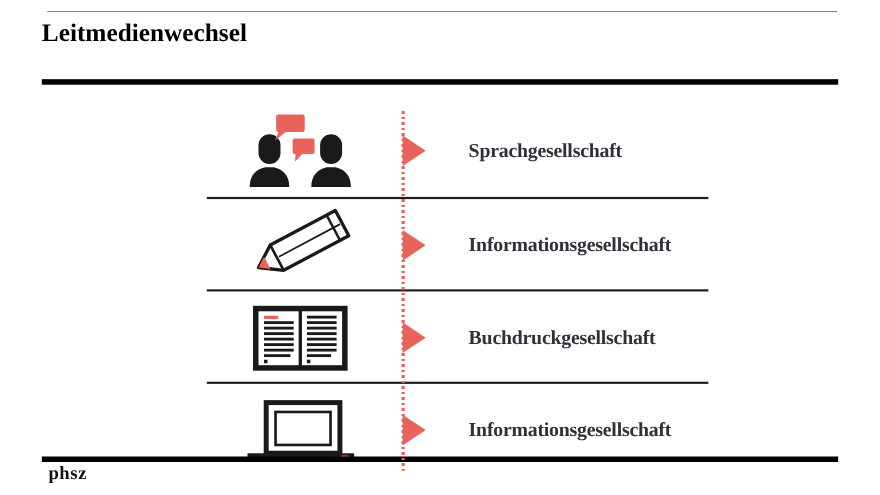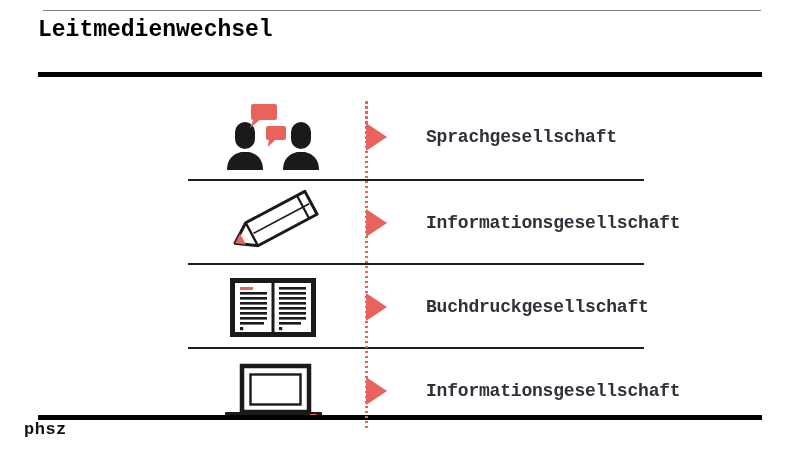--- a/index.html
+++ b/index.html
@@ -4,21 +4,21 @@
 <style>
   :root{
     --accent-red:#E8635C;
     --icon-black:#1A1A1A;
     --label-text:#2D3139;
     --rule-gray:#808080;
   }
   html,body{margin:0;padding:0;background:#fff;}
   .slide{
     position:relative;width:800px;height:450px;background:#fff;overflow:hidden;
-    font-family:Liberation Mono, monospace;
+    font-family:Liberation Serif, serif;
   }
   .top-rule{position:absolute;left:43px;top:10px;width:718px;height:1px;background:var(--rule-gray);}
   .title{
     position:absolute;left:38px;top:17px;margin:0;
     font-size:23px;font-weight:bold;color:#000;letter-spacing:0;
   }
   .bar{position:absolute;left:38px;width:724px;height:5px;background:#000;}
   .bar-top{top:72px;}
   .bar-bottom{top:415px;}
   .diagram{position:absolute;left:0;top:95px;width:800px;height:338px;margin-left:27px;}
@@ -48,21 +48,21 @@
     width:0;height:0;
     border-top:14px solid transparent;border-bottom:14px solid transparent;
     border-left:21px solid var(--accent-red);
   }
   .row-label{
     position:absolute;left:399px;top:50%;transform:translateY(-50%);
     font-size:18px;font-weight:bold;color:var(--label-text);
     letter-spacing:-0.2px;white-space:nowrap;
   }
   .logo{
-    position:absolute;left:24px;top:420px;
+    position:absolute;left:44px;top:420px;
     font-size:17px;font-weight:bold;color:#111;letter-spacing:0.5px;
   }
 </style>
 </head>
 <body>
 
 <div class="slide">
 
   <div class="top-rule"></div>
   <h1 class="title">Leitmedienwechsel</h1>

